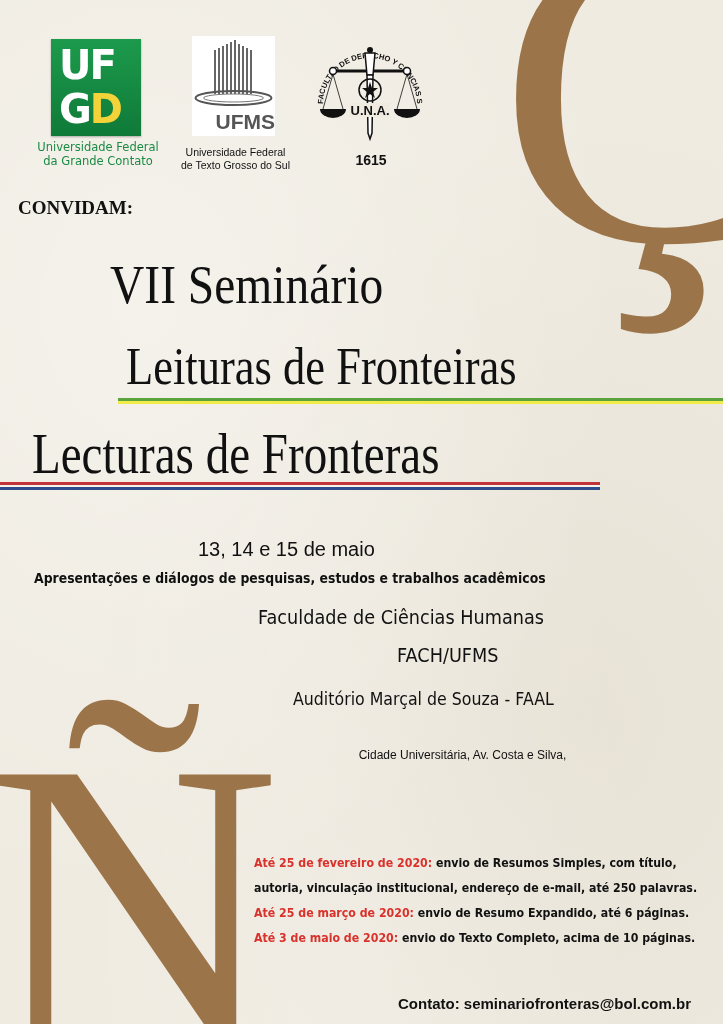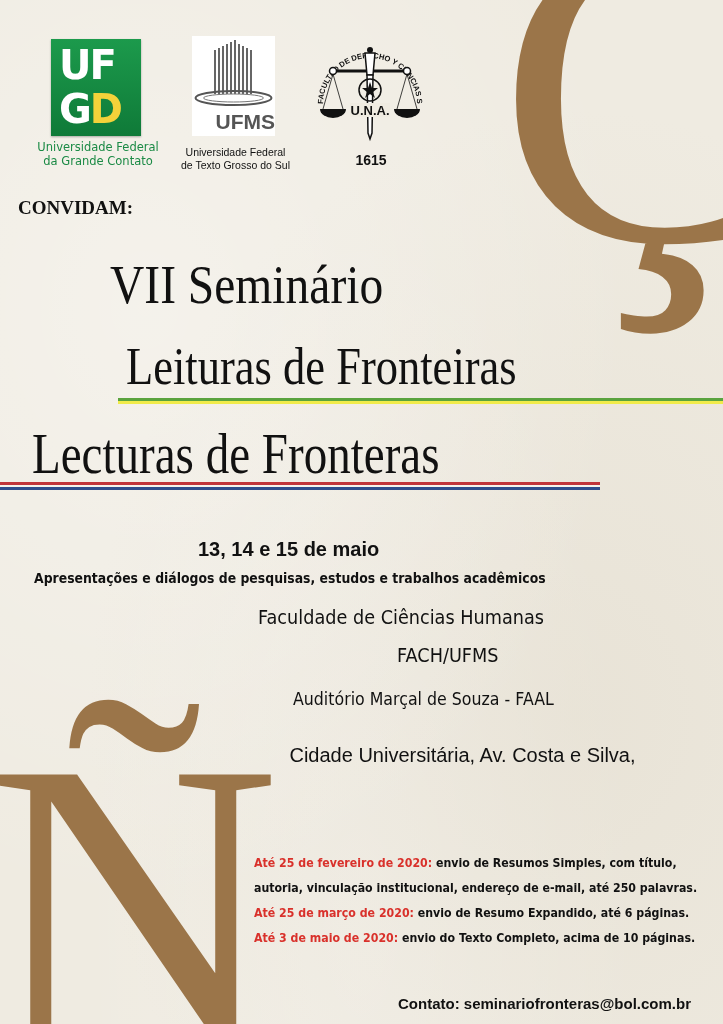--- a/index.html
+++ b/index.html
@@ -75,41 +75,41 @@
   .title3 {
     left:32px; top:426px; font-family:"Liberation Serif", serif; font-size:56px; line-height:1;
     transform:scaleX(0.84); transform-origin:left top; white-space:nowrap;
   }
   .line-py-red { left:0; top:482px; width:600px; height:3px; background:#c1353a; }
   .line-py-white { left:0; top:485px; width:600px; height:2px; background:#f6f3ec; }
   .line-py-blue { left:0; top:487px; width:600px; height:3px; background:#2f4d8c; }
 
   
   .dates {
-    left:198px; top:538px; font-family:"Liberation Sans", sans-serif; font-weight:bold; font-size:20px;
+    left:198px; top:538px; font-family:"Liberation Sans", sans-serif; font-weight:normal; font-size:20px;
   }
   .subtitle {
     left:34px; top:571px; font-family:"DejaVu Sans", sans-serif; font-weight:bold; font-size:13.4px;
     transform:scaleX(0.93); transform-origin:left top; white-space:nowrap;
   }
   .venue1 {
     left:258px; top:606px; font-family:"DejaVu Sans", sans-serif; font-size:19px;
     transform:scaleX(0.93); transform-origin:left top; white-space:nowrap;
   }
   .venue2 {
     left:397px; top:644px; font-family:"DejaVu Sans", sans-serif; font-size:19px;
     transform:scaleX(0.93); transform-origin:left top; white-space:nowrap;
   }
   .auditorio {
     left:293px; top:689px; font-family:"DejaVu Sans", sans-serif; font-size:17px;
     transform:scaleX(0.93); transform-origin:left top; white-space:nowrap;
   }
   .address {
     left:250px; top:741px; width:425px; text-align:center;
-    font-family:"Liberation Sans", sans-serif; font-size:20px; line-height:28px;
+    font-family:"Liberation Sans", sans-serif; font-size:12px; line-height:28px;
   }
 
   
   .deadlines { left:254px; top:851px; width:475px; }
   .dl-line {
     font-family:"DejaVu Sans", sans-serif; font-weight:bold; font-size:11.6px; line-height:25px;
     white-space:nowrap; transform:scaleX(0.95); transform-origin:left top;
   }
   .dl-date { color:#d9312b; }
   .contact {

